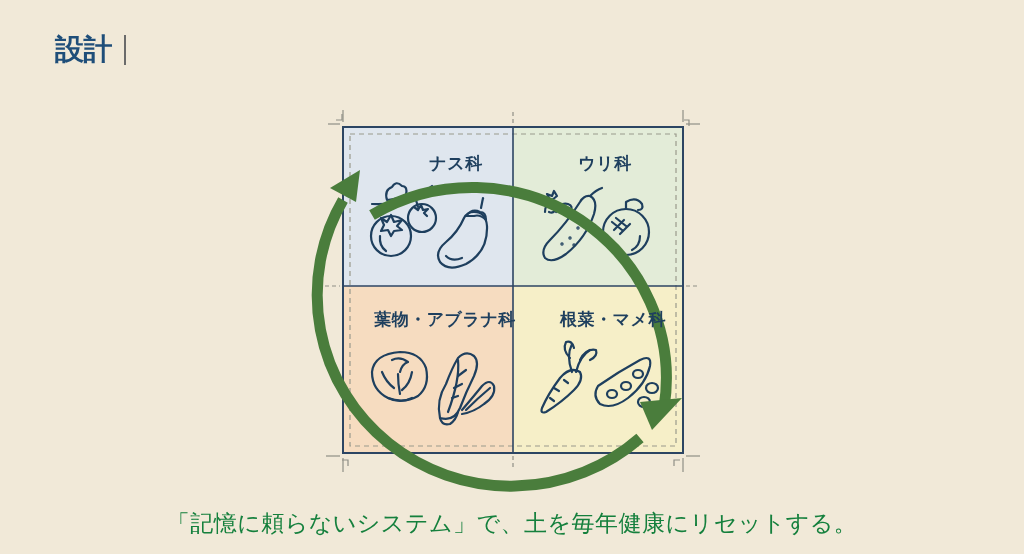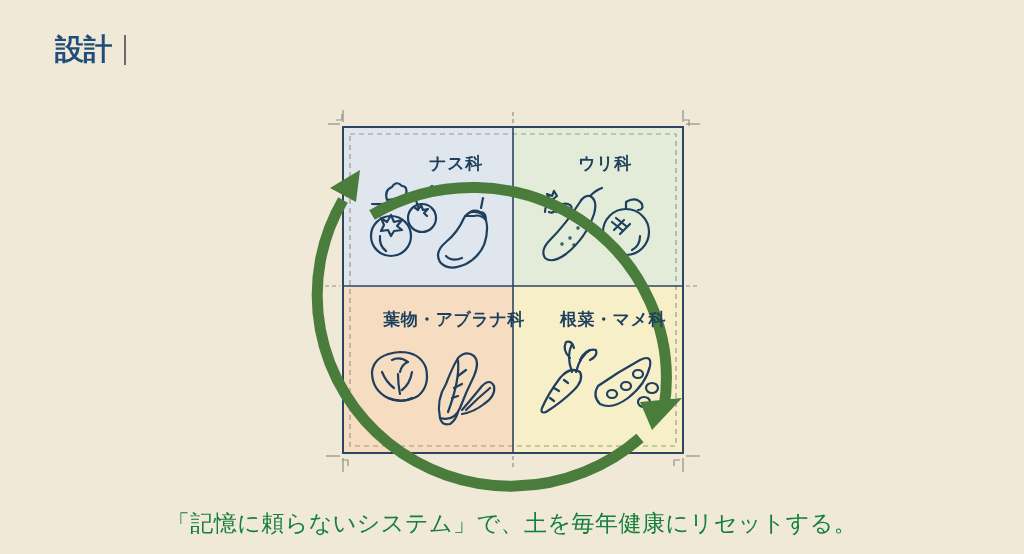--- a/index.html
+++ b/index.html
@@ -151,16 +151,16 @@
     <path d="M 372 215 A 194 191 0 0 1 664 408" fill="none" stroke="#4a7d3c" stroke-width="11"></path>
     <polygon points="678,398 648,430 636,402" fill="#4a7d3c" transform="translate(4,0)"></polygon>
 
     <path d="M 640 438 A 194 191 0 0 1 343 200" fill="none" stroke="#4a7d3c" stroke-width="11"></path>
     <polygon points="360,170 330,188 356,202" fill="#4a7d3c"></polygon>
   </g>
 </svg>
 
 <div class="label" style="left:343px; width:170px; top:152px;margin-left:28px;">ナス科</div>
 <div class="label" style="left:513px; width:184px; top:152px;">ウリ科</div>
-<div class="label" style="left:353px; width:202px; top:308px;">葉物・アブラナ科</div>
+<div class="label" style="left:344px; width:202px; top:308px;">葉物・アブラナ科</div>
 <div class="label" style="left:513px; width:200px; top:308px;">根菜・マメ科</div>
 
 <div class="caption">「記憶に頼らないシステム」で、土を毎年健康にリセットする。</div>
 
 </body></html>

